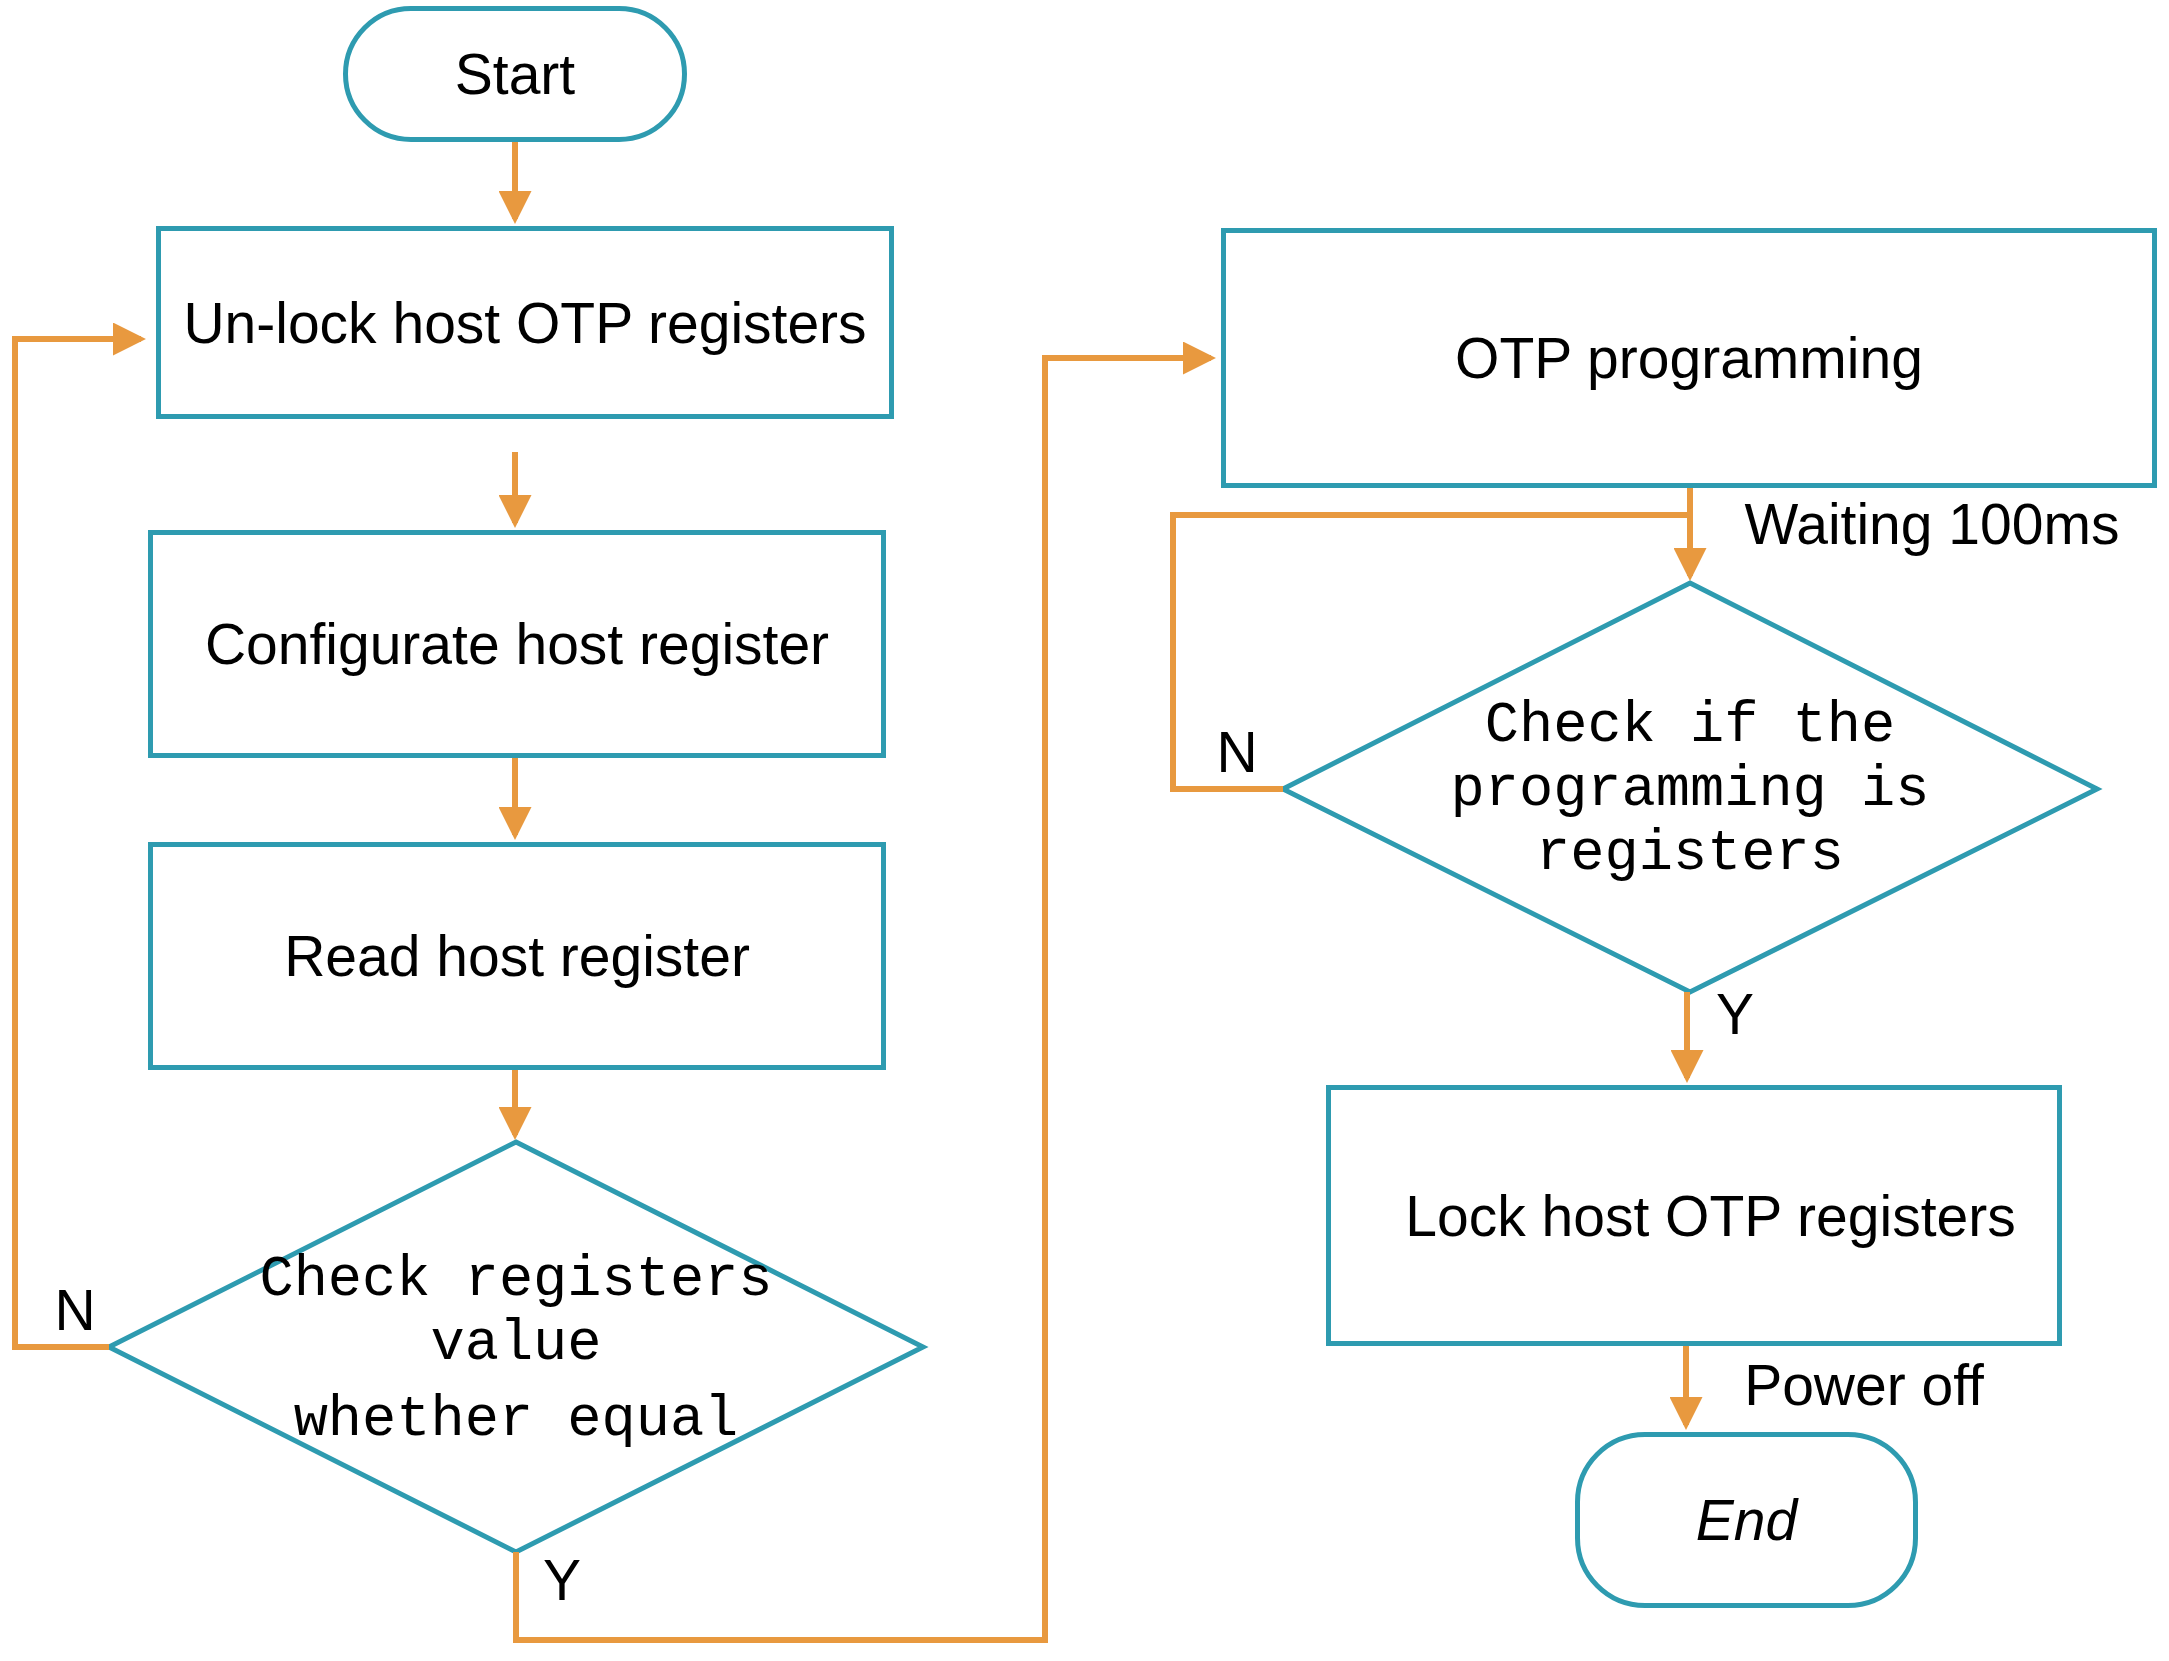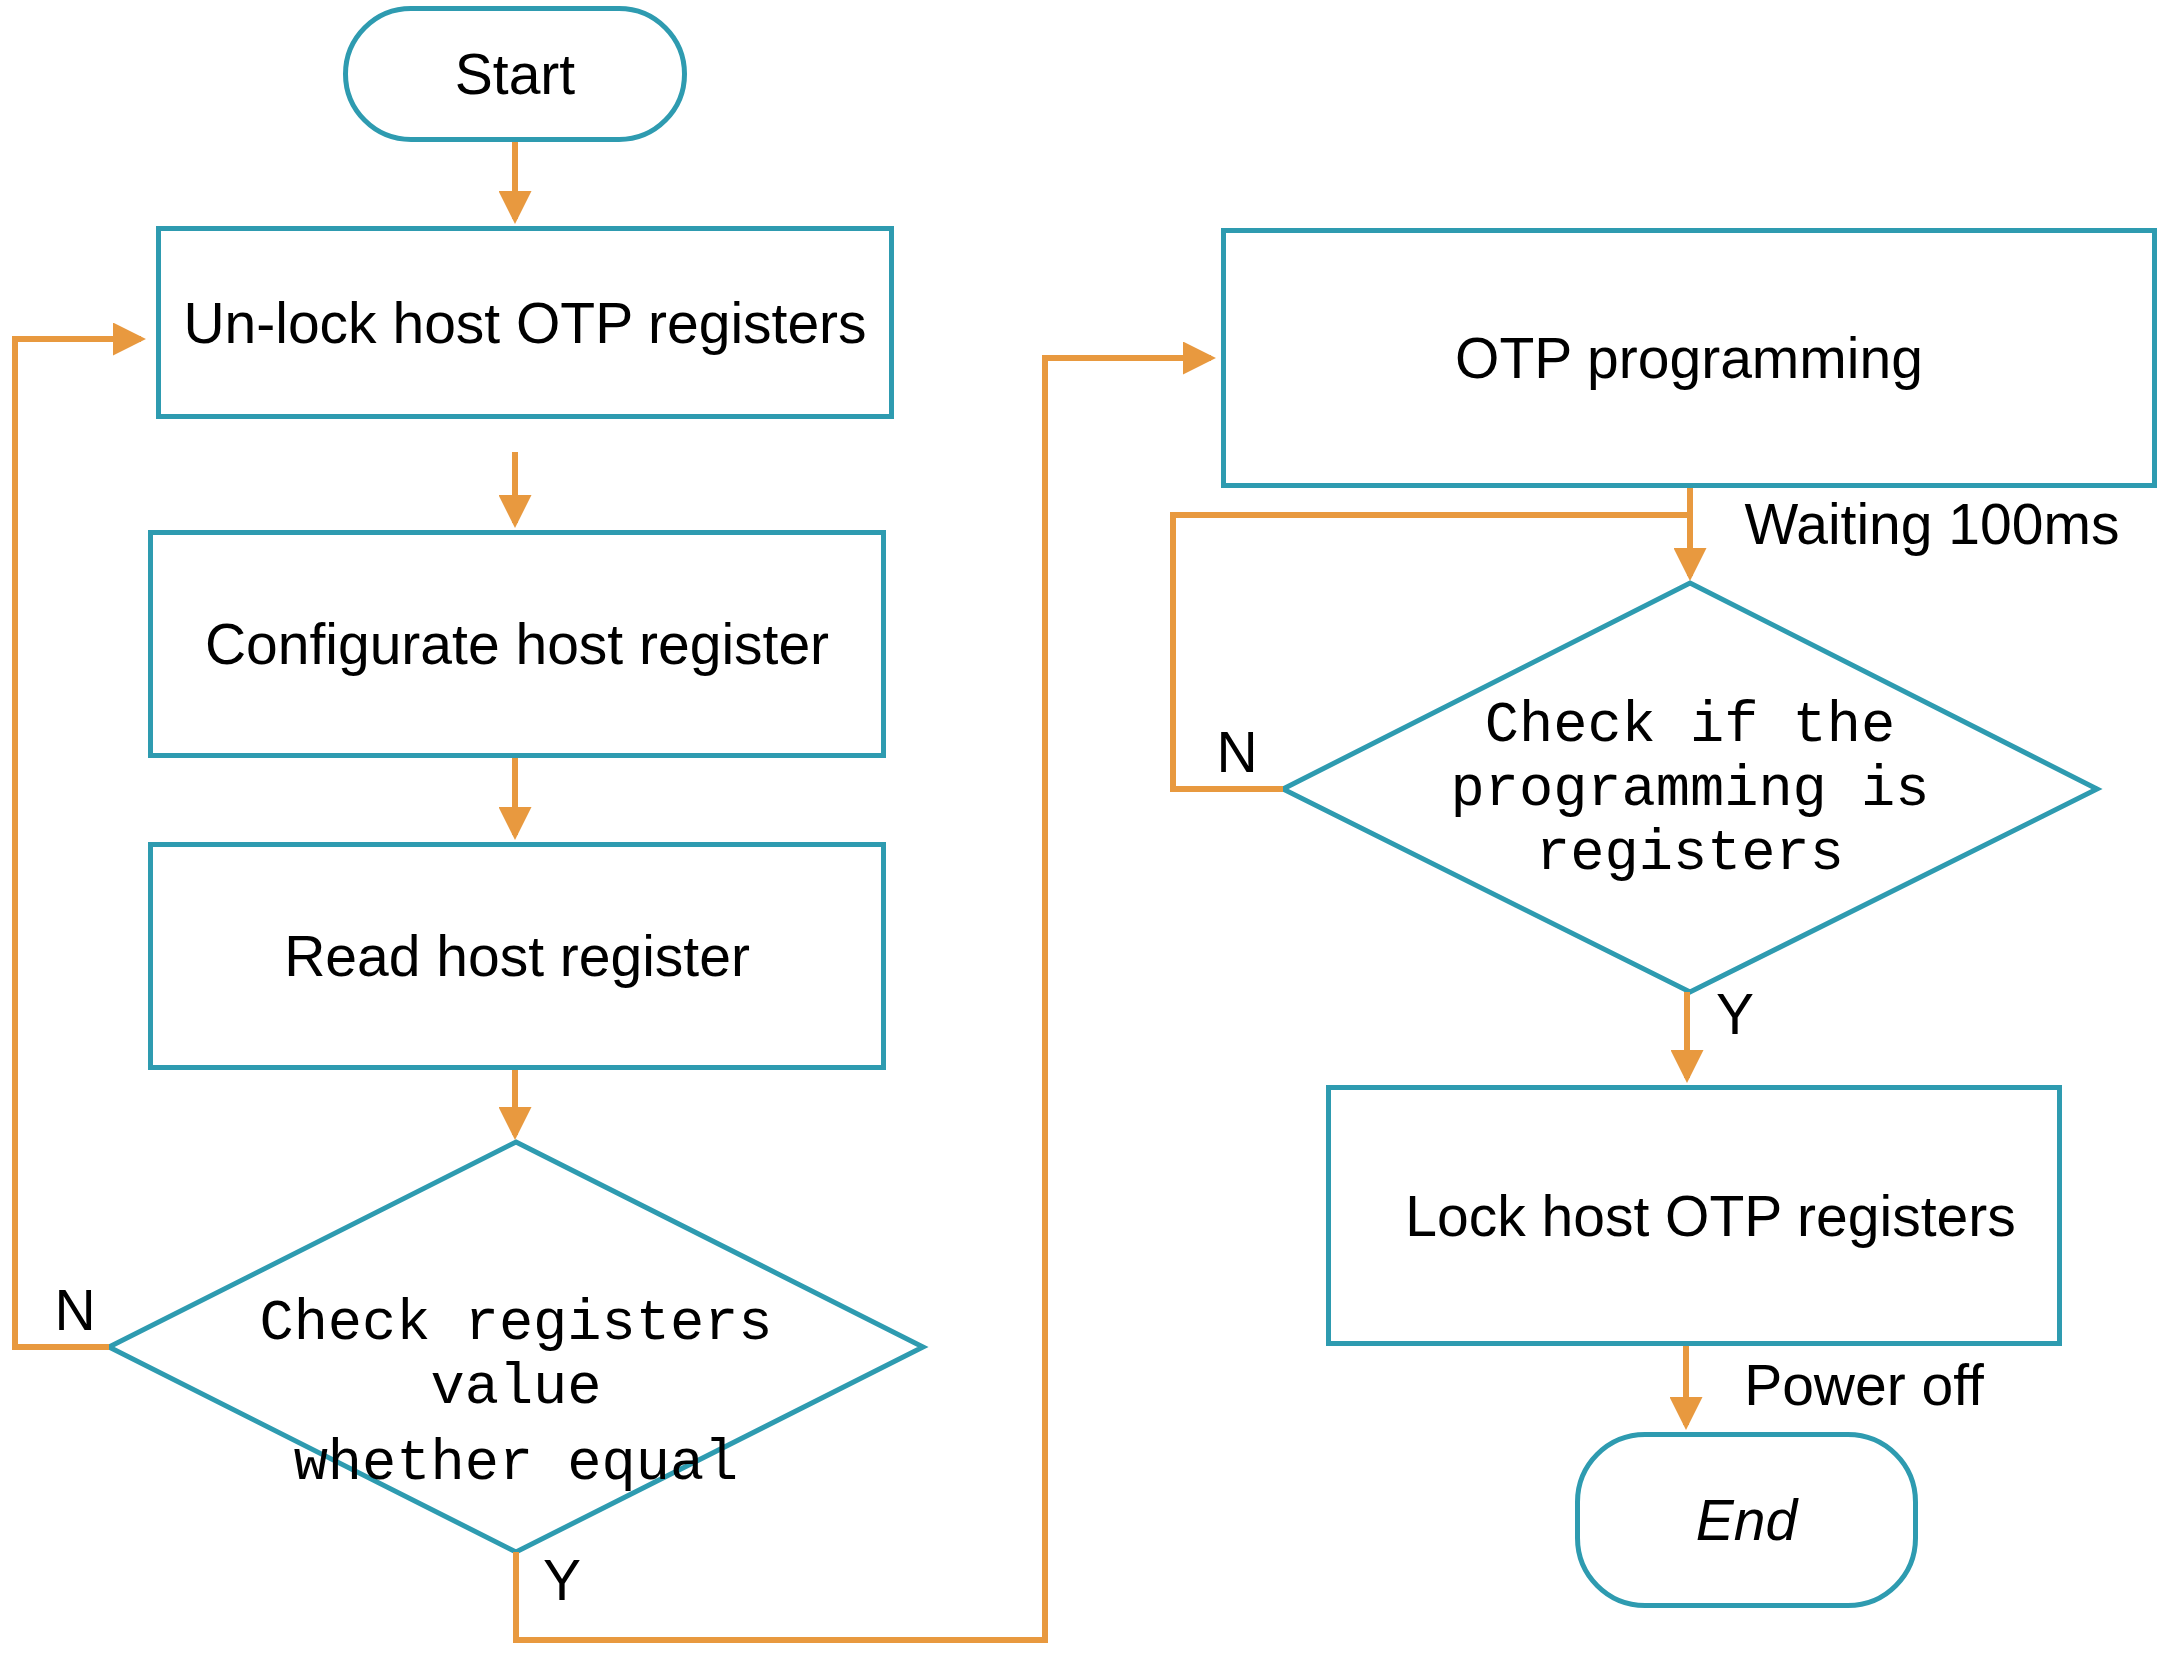--- a/index.html
+++ b/index.html
@@ -93,21 +93,21 @@
   </div>
 
   <div class="node" style="left:1326px;top:1085px;width:736px;height:261px;padding-left:33px;">
     <span>Lock host OTP registers</span>
   </div>
 
   <div class="node pill" style="left:1575px;top:1432px;width:343px;height:176px;font-style:italic;">
     <span>End</span>
   </div>
 
-  <div class="diamond-label" style="left:186px;top:1284px;width:660px;height:220px;gap:12px;">
+  <div class="diamond-label" style="left:186px;top:1240px;width:660px;height:220px;gap:12px;">
     <span>Check registers value</span>
     <span>whether equal</span>
   </div>
 
   <div class="diamond-label" style="left:1290px;top:680px;width:800px;height:220px;">
     <span>Check if the programming is</span>
     <span>registers</span>
   </div>
 
   <div class="edge-label" style="left:30px;top:1277px;width:90px;">N</div>

